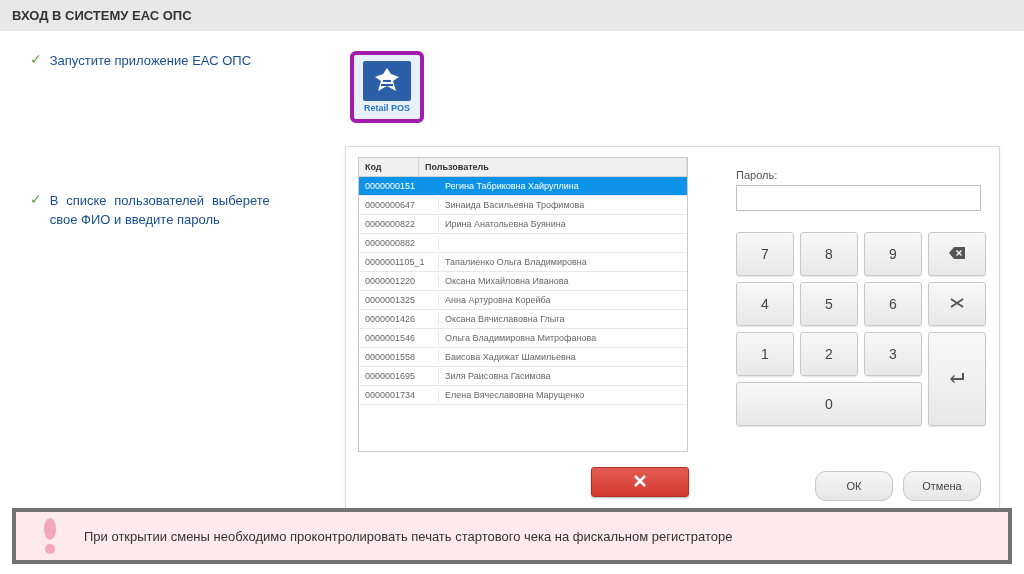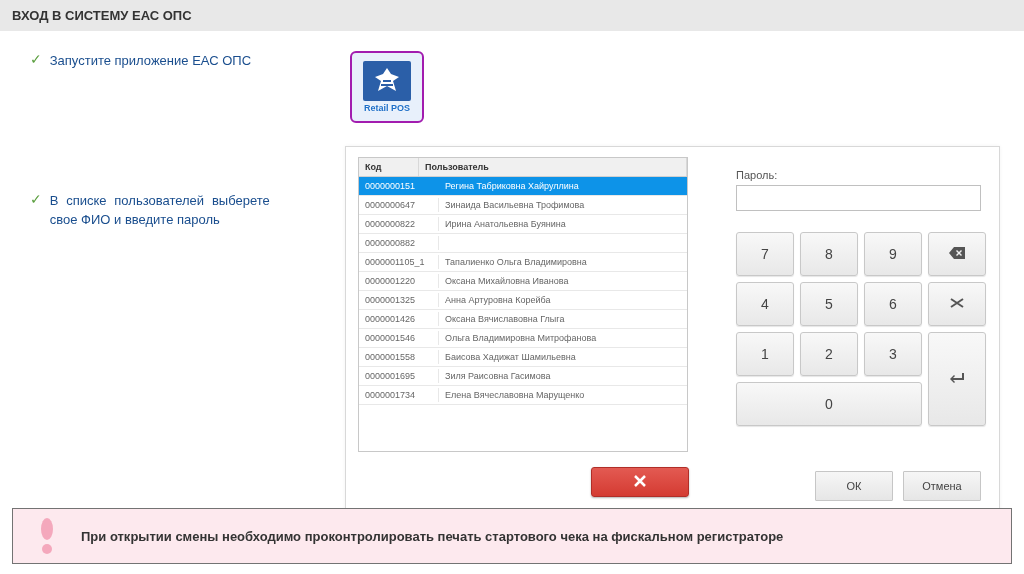--- a/index.html
+++ b/index.html
@@ -8,21 +8,21 @@
     .header-bar { background: #e8e8e8; padding: 8px 12px; font-size: 13px; font-weight: bold; color: #333; }
     
     .content { position: relative; padding: 20px 30px; }
     
     .instruction { display: flex; align-items: flex-start; gap: 8px; margin-bottom: 50px; }
     .instruction .check { color: #5a9e3e; font-size: 14px; flex-shrink: 0; }
     .instruction .text { color: #1a4e8e; font-size: 13px; line-height: 1.5; max-width: 220px; }
     .instruction.second { margin-top: 120px; }
     .instruction.second .text { text-align: justify; }
     
-    .app-icon { position: absolute; top: 20px; left: 350px; width: 74px; height: 72px; border: 2px solid #a21caf; border-radius: 6px; background: #e8f0fb; display: flex; flex-direction: column; align-items: center; justify-content: center; padding: 4px; }
+    .app-icon { position: absolute; top: 20px; left: 350px; width: 74px; height: 72px; border: 4px solid #a21caf; border-radius: 6px; background: #e8f0fb; display: flex; flex-direction: column; align-items: center; justify-content: center; padding: 4px; }
     .app-icon .eagle { width: 48px; height: 40px; background: #2b5fa8; border-radius: 2px; position: relative; display:flex; align-items:center; justify-content:center; }
     .app-icon .eagle svg { width: 36px; height: 30px; }
     .app-icon .label { font-size: 9px; color: #1e6fc8; font-weight: bold; margin-top: 2px; text-shadow: 0 0 2px #fff; }
     
     .login-panel { position: absolute; top: 115px; left: 345px; width: 655px; height: 370px; border: 1px solid #d8d8d8; background: #fff; box-shadow: 0 0 4px rgba(0,0,0,.05); }
     
     .user-table { position: absolute; top: 10px; left: 12px; width: 330px; height: 295px; border: 1px solid #c8c8c8; background: #fff; font-size: 9px; }
     .user-table .th-row { display: flex; background: #f0f0f0; border-bottom: 1px solid #d0d0d0; }
     .user-table .th { padding: 4px 6px; font-weight: bold; color: #333; border-right: 1px solid #d8d8d8; }
     .user-table .th.code { width: 60px; }
@@ -42,23 +42,23 @@
     .keypad { position: absolute; top: 85px; left: 390px; display: grid; grid-template-columns: repeat(4, 58px); grid-auto-rows: 44px; gap: 6px; }
     .key { background: linear-gradient(#f8f8f8,#e8e8e8); border: 1px solid #c8c8c8; border-radius: 3px; display: flex; align-items: center; justify-content: center; font-size: 14px; color: #444; cursor: pointer; box-shadow: 0 1px 1px rgba(0,0,0,.1); }
     .key.wide { grid-column: span 3; }
     .key.tall { grid-row: span 2; }
     .key svg { width: 18px; height: 14px; }
     
     .close-btn { position: absolute; top: 320px; left: 245px; width: 98px; height: 30px; background: linear-gradient(#e35a52,#d43b32); border: 1px solid #b02e28; border-radius: 3px; display: flex; align-items: center; justify-content: center; box-shadow: 0 1px 2px rgba(0,0,0,.3); cursor:pointer; }
     .close-btn svg { width: 14px; height: 14px; }
     
     .action-btns { position: absolute; bottom: 14px; right: 18px; display: flex; gap: 10px; }
-    .btn { width: 78px; height: 30px; background: linear-gradient(#f6f6f6,#e6e6e6); border: 1px solid #c6c6c6; border-radius: 1px; display: flex; align-items: center; justify-content: center; font-size: 11px; color: #444; cursor: pointer; }
-    
-    .footer-note { position: absolute; bottom: 10px; left: 12px; right: 12px; height: 56px; background: #fde9ee; border: 1px solid #737373; display: flex; align-items: center; padding: 0 18px; gap: 18px; font-weight: bold; }
+    .btn { width: 78px; height: 30px; background: linear-gradient(#f6f6f6,#e6e6e6); border: 1px solid #c6c6c6; border-radius: 11px; display: flex; align-items: center; justify-content: center; font-size: 11px; color: #444; cursor: pointer; }
+    
+    .footer-note { position: absolute; bottom: 10px; left: 12px; right: 12px; height: 56px; background: #fde9ee; border: 4px solid #737373; display: flex; align-items: center; padding: 0 18px; gap: 18px; }
     .footer-note .exclaim { width: 32px; height: 40px; display: flex; align-items: center; justify-content: center; }
     .footer-note .exclaim svg { width: 22px; height: 38px; }
     .footer-note .msg { font-size: 13px; color: #333; }
   </style>
 </head>
 <body>
 
 <div class="header-bar">
   <span>ВХОД В СИСТЕМУ ЕАС ОПС</span>
 </div>

